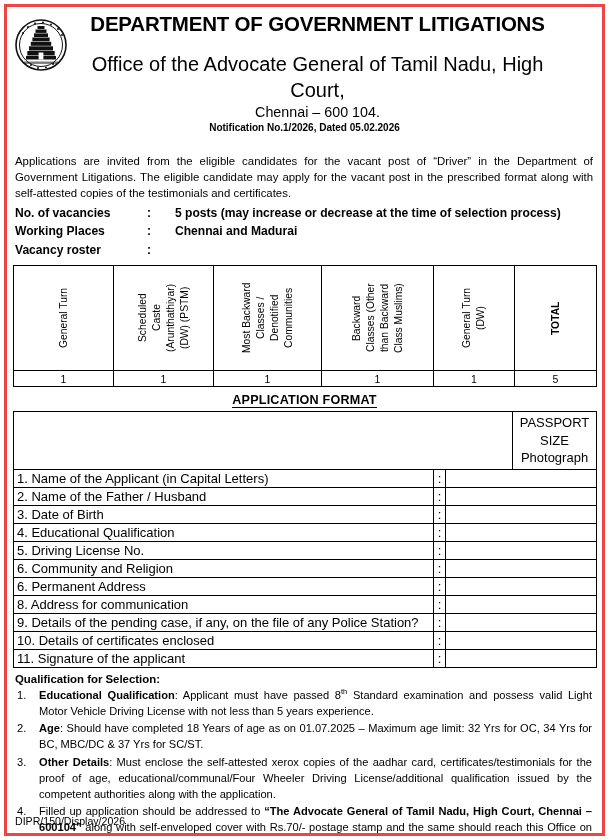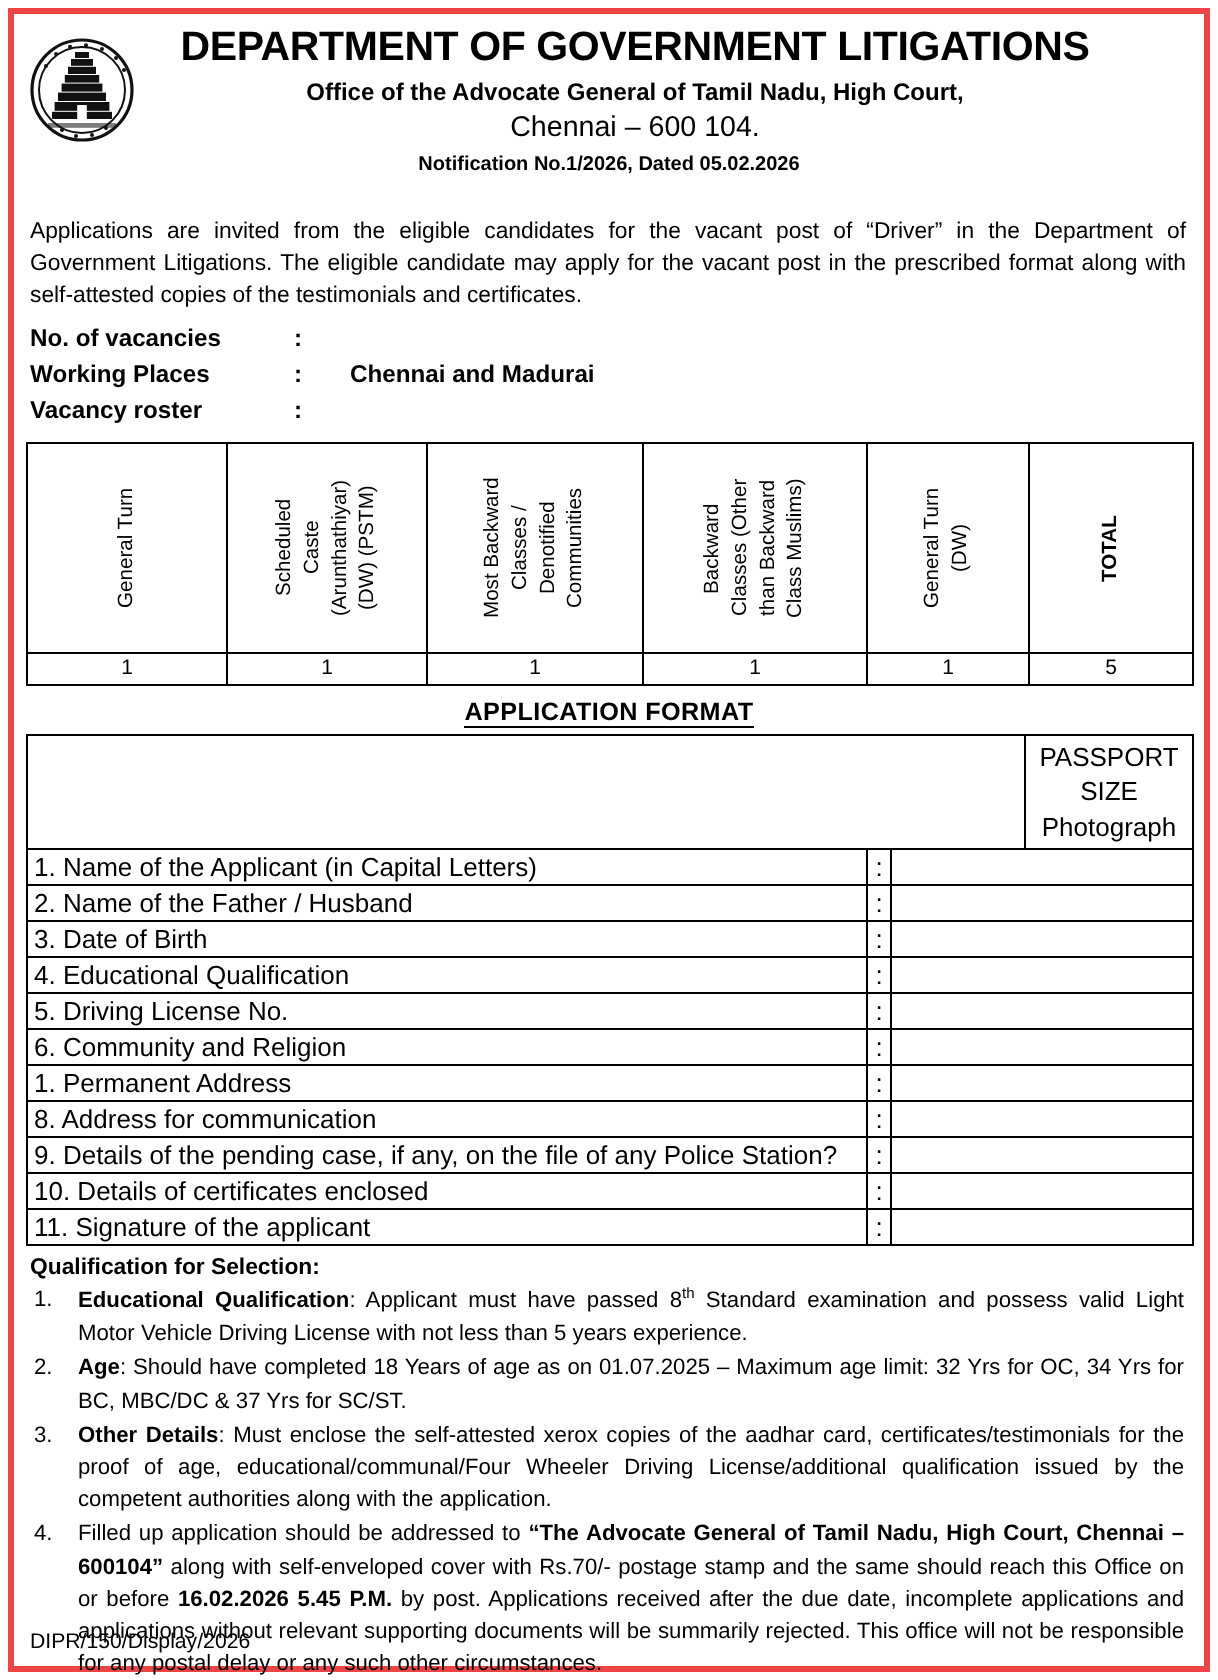--- a/index.html
+++ b/index.html
@@ -45,24 +45,23 @@
     padding-right: 30px;
   }
   .org-title {
     font-size: 20.5px;
     font-weight: bold;
     letter-spacing: -0.2px;
     line-height: 1.12;
     white-space: nowrap;
   }
   .org-sub1 {
-    font-size: 12px;
+    font-size: 20px;
     line-height: 1.3;
-    margin-top: 3px;
-    font-weight: bold;
+    margin-top: 15px;
   }
   .org-sub2 {
     font-size: 14.3px;
     line-height: 1.3;
   }
   .notif {
     font-size: 10px;
     font-weight: bold;
     margin-top: 0;
     text-align: center;
@@ -249,20 +248,21 @@
       </div>
     </div>
     <div class="notif">Notification No.1/2026, Dated 05.02.2026</div>
 
     <div class="intro">Applications are invited from the eligible candidates for the vacant post of “Driver” in the Department of Government Litigations. The eligible candidate may apply for the vacant post in the prescribed format along with self-attested copies of the testimonials and certificates.</div>
 
     <div class="kv">
       <div class="kv-row">
         <div class="kv-label">No. of vacancies</div>
         <div class="kv-colon">:</div>
+        <div class="kv-value">5 posts (may increase or decrease at the time of selection process)</div>
       </div>
       <div class="kv-row">
         <div class="kv-label">Working Places</div>
         <div class="kv-colon">:</div>
         <div class="kv-value">Chennai and Madurai</div>
       </div>
       <div class="kv-row">
         <div class="kv-label">Vacancy roster</div>
         <div class="kv-colon">:</div>
         <div class="kv-value"></div>
@@ -360,21 +360,21 @@
           <td>5. Driving License No.</td>
           <td class="colon-cell">:</td>
           <td class="answer-cell" colspan="2"></td>
         </tr>
         <tr>
           <td>6. Community and Religion</td>
           <td class="colon-cell">:</td>
           <td class="answer-cell" colspan="2"></td>
         </tr>
         <tr>
-          <td>1. Permanent Address</td>
+          <td>6. Permanent Address</td>
           <td class="colon-cell">:</td>
           <td class="answer-cell" colspan="2"></td>
         </tr>
         <tr>
           <td>8. Address for communication</td>
           <td class="colon-cell">:</td>
           <td class="answer-cell" colspan="2"></td>
         </tr>
         <tr>
           <td>9. Details of the pending case, if any, on the file of any Police Station?</td>

